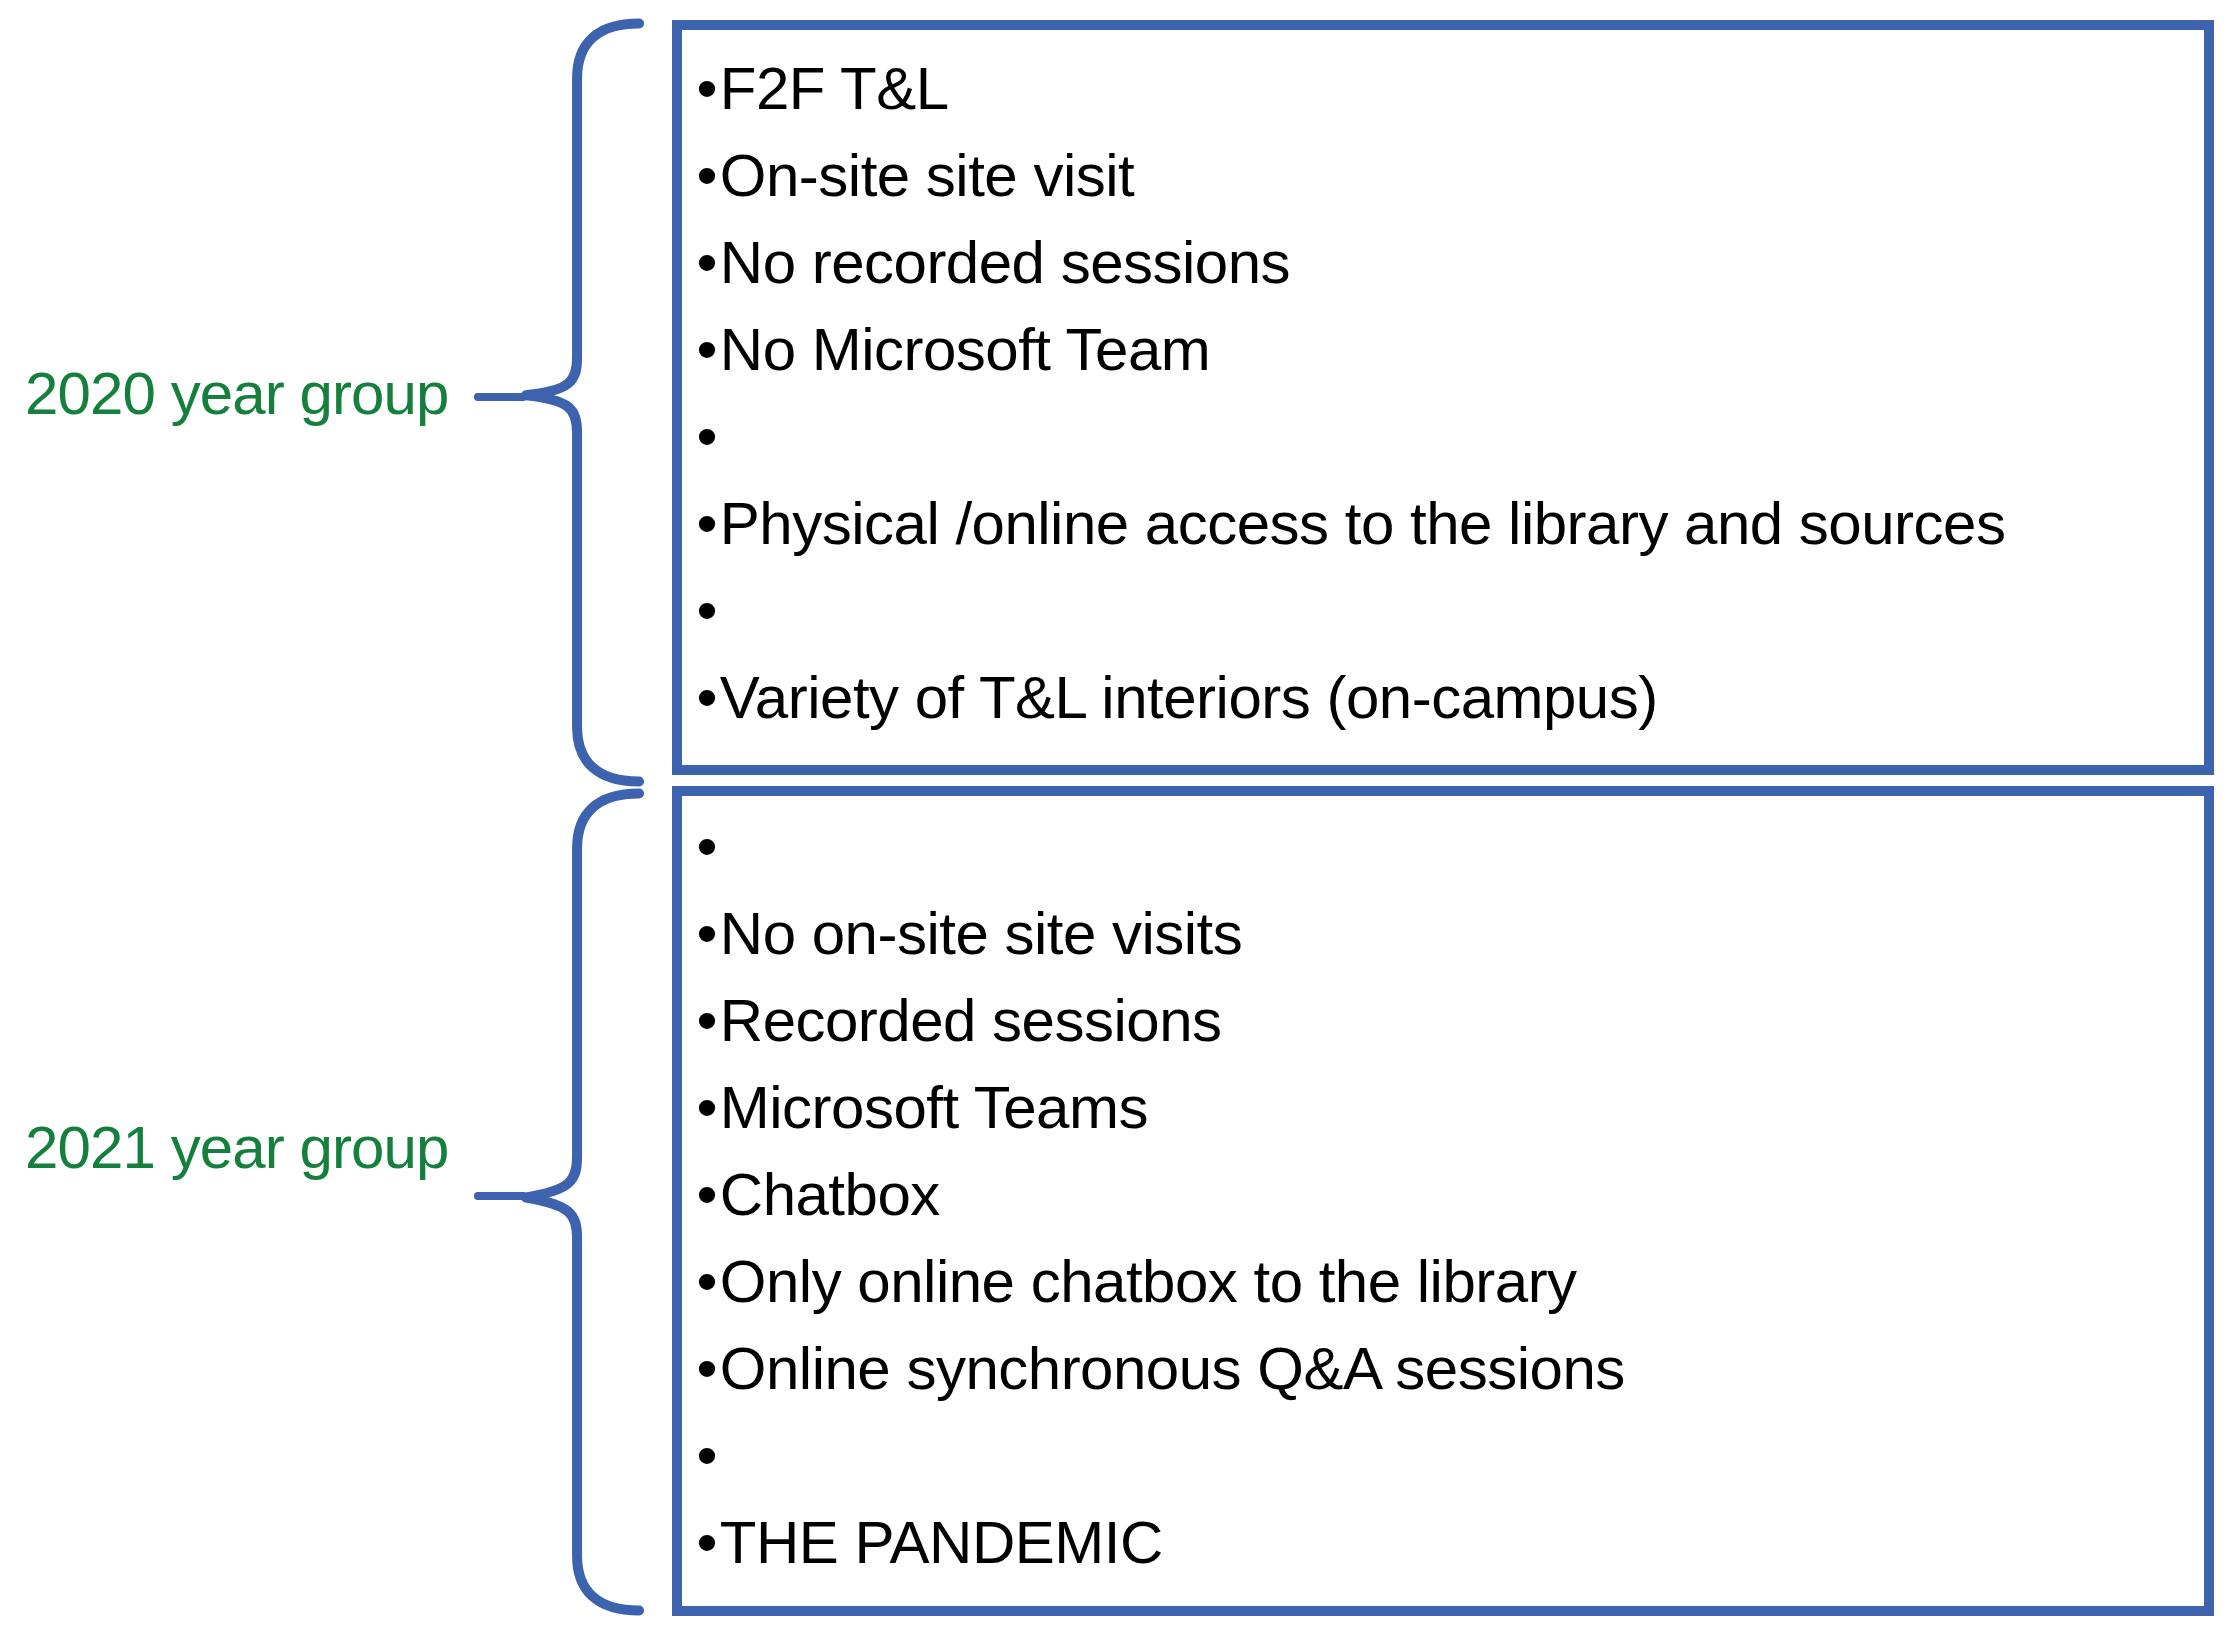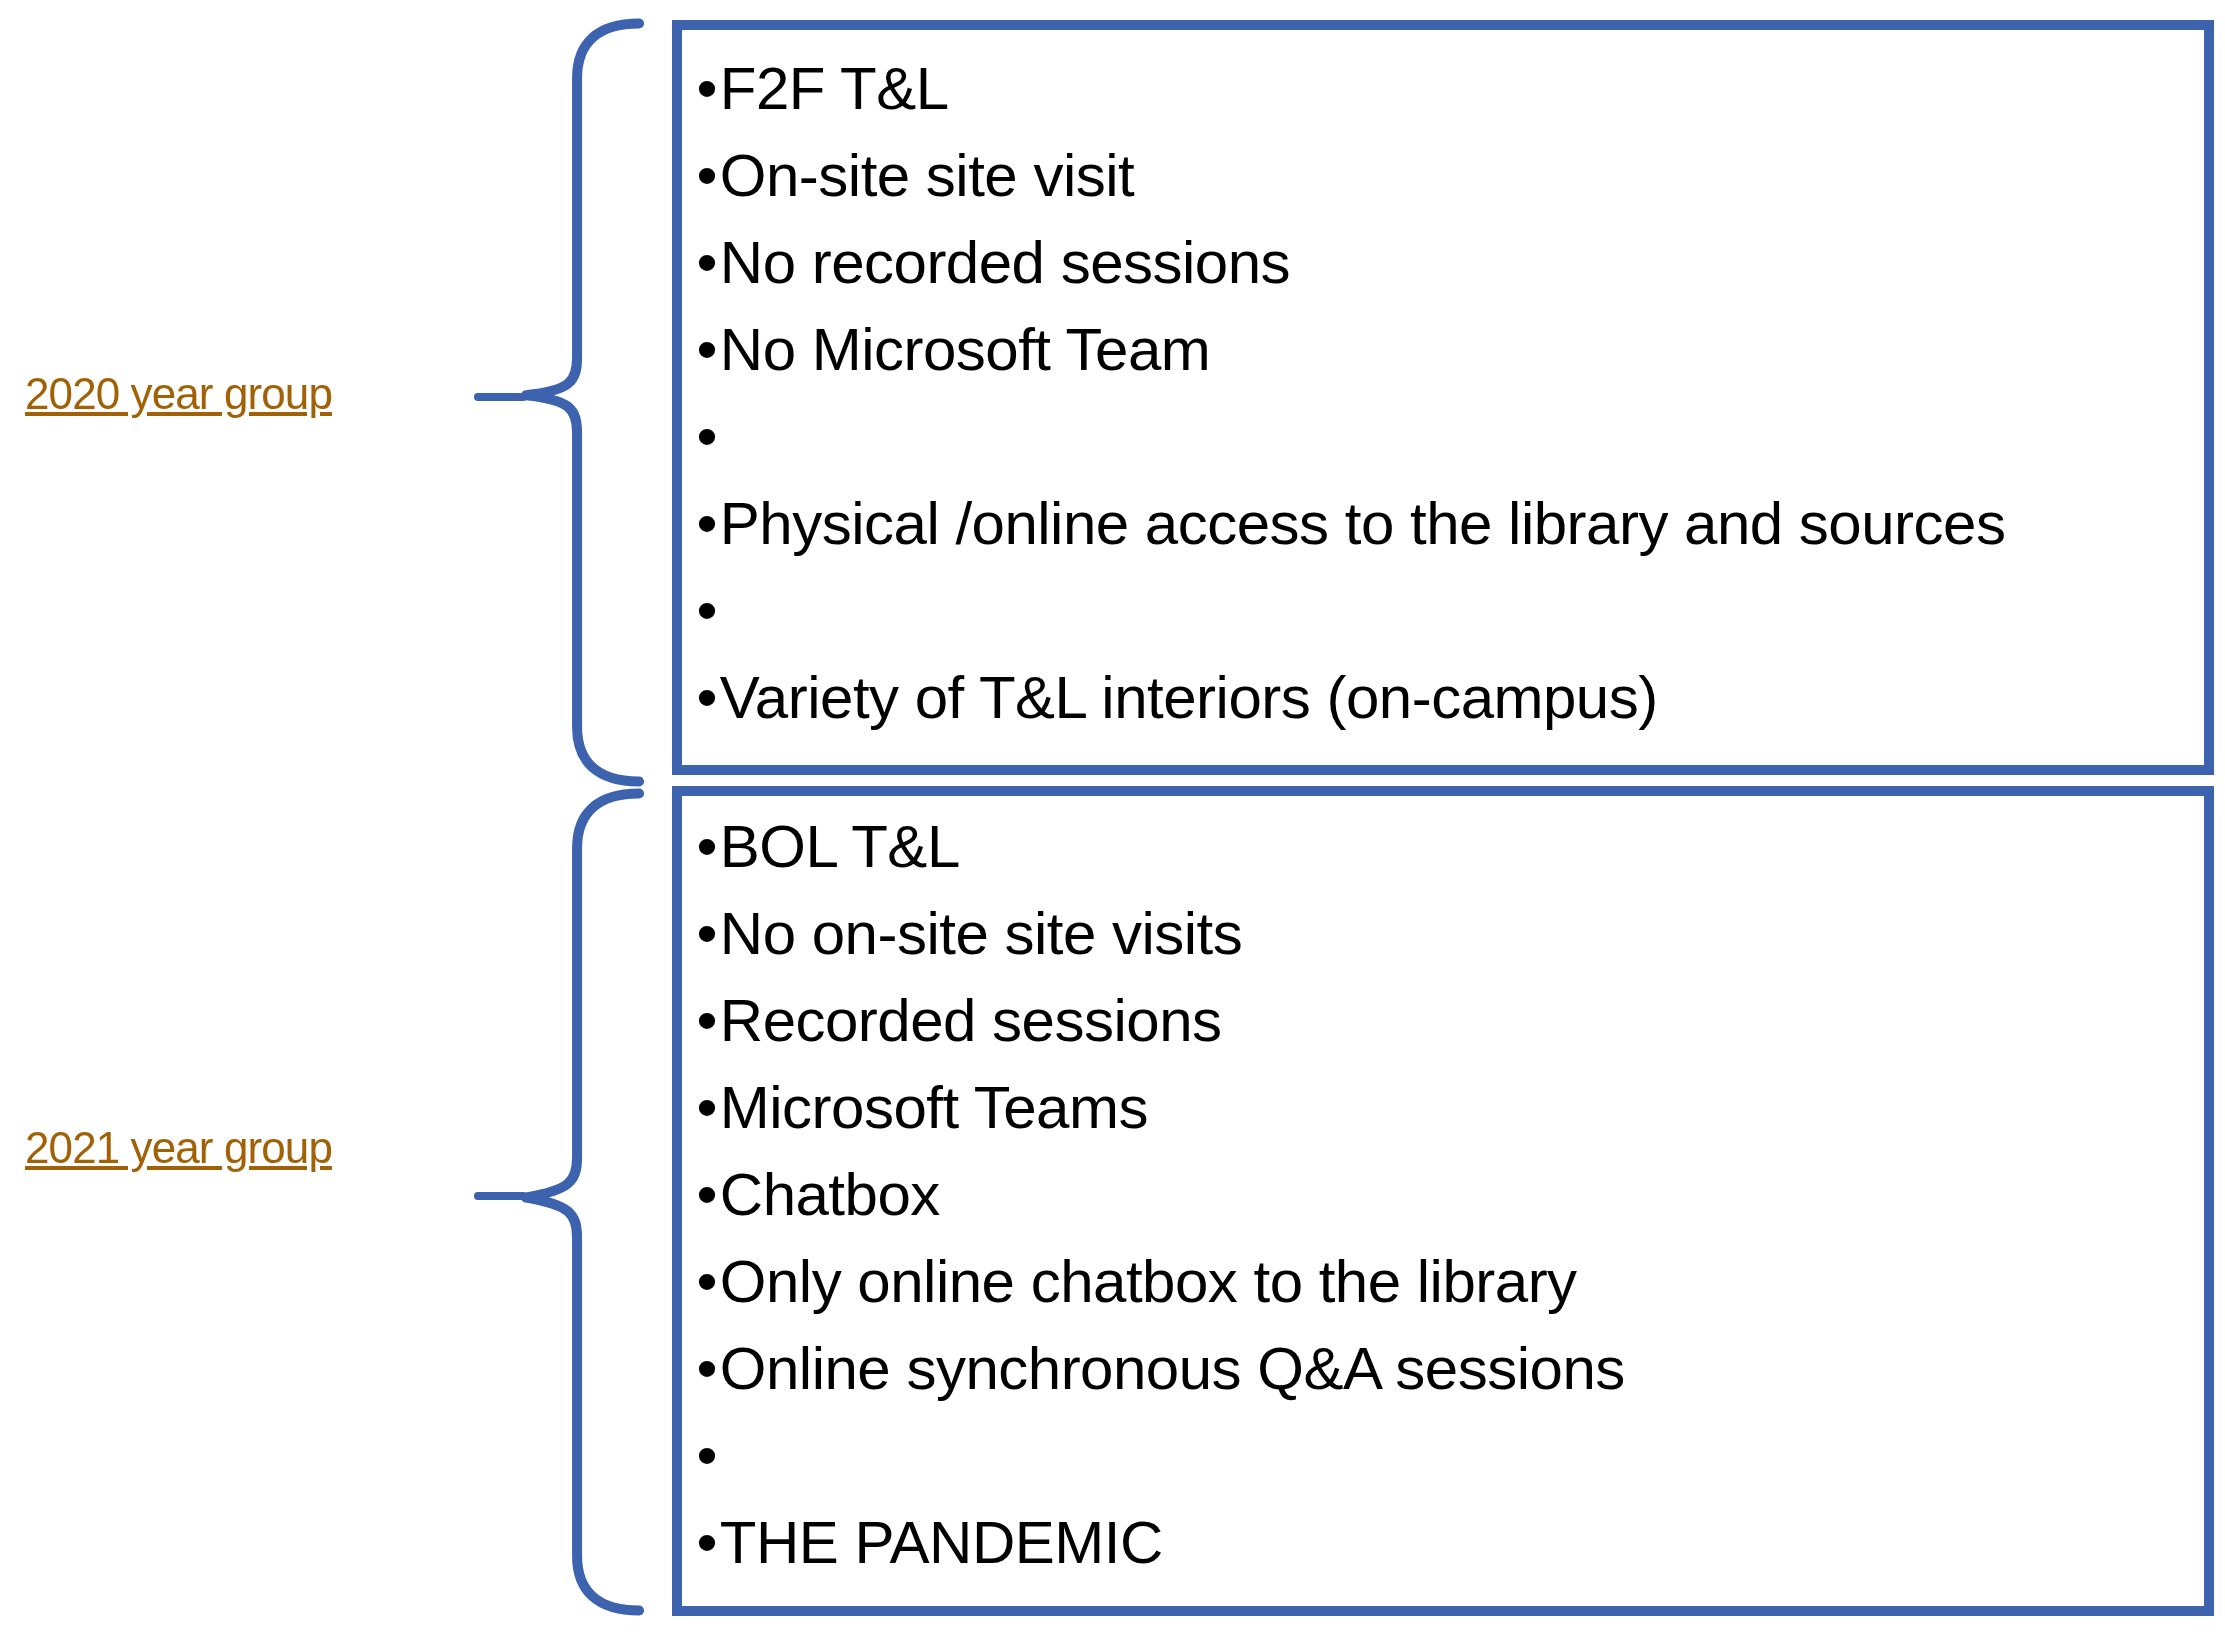--- a/index.html
+++ b/index.html
@@ -15,26 +15,25 @@
     overflow: hidden;
     font-family: "Liberation Sans", sans-serif;
     color: #000000;
   }
 
   
   .year-label {
     position: absolute;
     left: 25px;
     width: 475px;
-    font-size: 44px;
+    font-size: 60px;
     line-height: 87px;
     letter-spacing: -0.9px;
     white-space: nowrap;
-    color: #a16207;
-    text-decoration: underline;
+    color: #15803d;
   }
   .label-1 { top: 350px; }
   .label-2 { top: 1104px; }
 
   
   .connector {
     position: absolute;
     left: 474px;
     width: 53px;
     height: 8.2px;
@@ -146,21 +145,20 @@
   <div class="connector connector-2"></div>
 
   <svg class="brace brace-2" viewBox="0 0 170 906" preserveAspectRatio="none" aria-hidden="true">
     <path d="M158 6 C112 6 90 28 90 66 L90 404 C90 430 82 440 34 448 C82 456 90 466 90 492 L90 840 C90 878 112 900 158 900"></path>
   </svg>
 
   <div class="group-box box-2">
     <ul class="feature-list">
         <li class="bullet-item">
           <span class="bullet">•</span>
-          <span class="item-text">BOL T&amp;L</span>
         </li>
         <li class="bullet-item">
           <span class="bullet">•</span>
           <span class="item-text">No on-site site visits</span>
         </li>
         <li class="bullet-item">
           <span class="bullet">•</span>
           <span class="item-text">Recorded sessions</span>
         </li>
         <li class="bullet-item">

